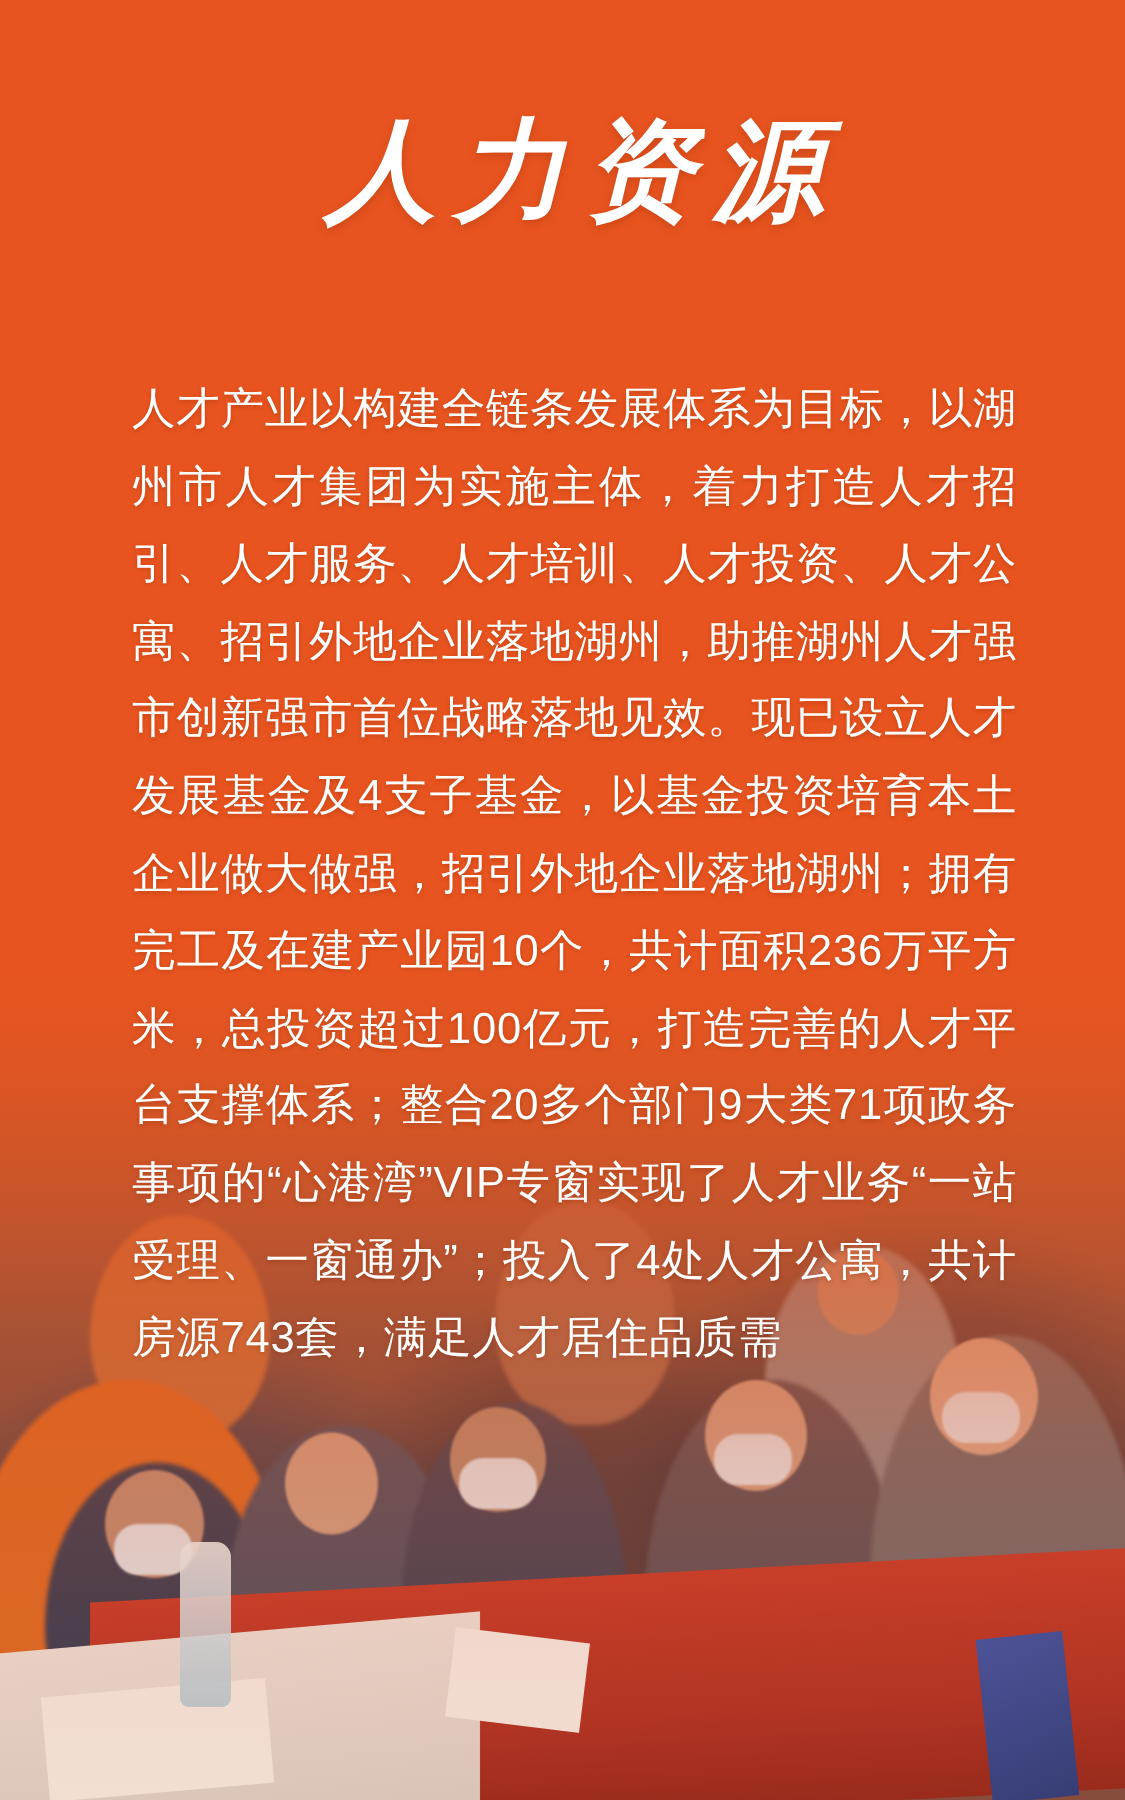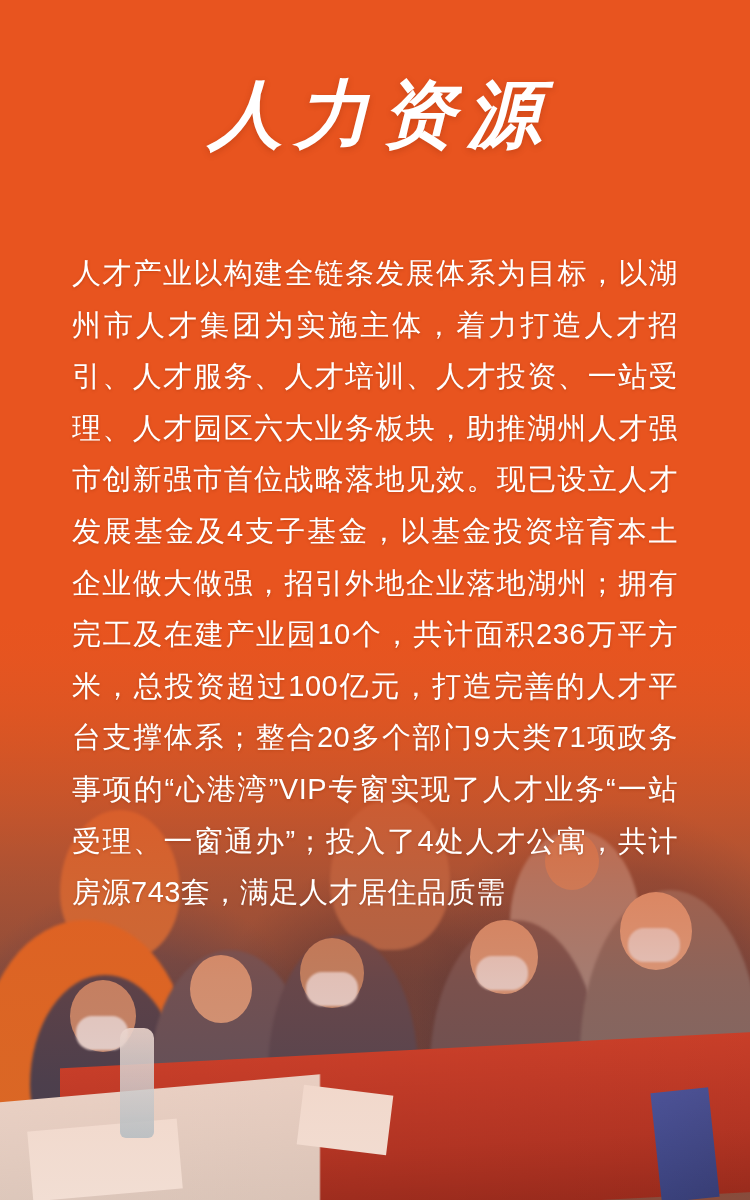--- a/index.html
+++ b/index.html
@@ -146,20 +146,21 @@
       rgba(232,84,31,0.44) 45%,
       rgba(232,84,31,0.26) 62%,
       rgba(232,84,31,0.16) 80%,
       rgba(232,84,31,0.12) 100%);
   }
 
   
   .content {
     position: relative;
     z-index: 5;
+    padding-left: 16px;
   }
 
   .title {
     margin: 0;
     padding-top: 78px;
     text-align: center;
     color: #ffffff;
     font-family: "Liberation Serif", "DejaVu Serif", serif;
     font-size: 74px;
     font-weight: 700;
@@ -221,16 +222,16 @@
     <div class="bottle"></div>
     <div class="booklet"></div>
     <div class="booklet2"></div>
 
     <div class="photo-veil"></div>
   </div>
 
   <div class="content">
     <h1 class="title">人力资源</h1>
 
-    <p class="body-text">人才产业以构建全链条发展体系为目标，以湖州市人才集团为实施主体，着力打造人才招引、人才服务、人才培训、人才投资、一站受理、人才园区六大业务板块，助推湖州人才强市创新强市首位战略落地见效。现已设立人才发展基金及4支子基金，以基金投资培育本土企业做大做强，招引外地企业落地湖州；拥有完工及在建产业园10个，共计面积236万平方米，总投资超过100亿元，打造完善的人才平台支撑体系；整合20多个部门9大类71项政务事项的“心港湾”VIP专窗实现了人才业务“一站受理、一窗通办”；投入了4处人才公寓，共计房源743套，满足人才居住品质需</p>
+    <p class="body-text">人才产业以构建全链条发展体系为目标，以湖州市人才集团为实施主体，着力打造人才招引、人才服务、人才培训、人才投资、人才公寓、招引外地企业落地湖州，助推湖州人才强市创新强市首位战略落地见效。现已设立人才发展基金及4支子基金，以基金投资培育本土企业做大做强，招引外地企业落地湖州；拥有完工及在建产业园10个，共计面积236万平方米，总投资超过100亿元，打造完善的人才平台支撑体系；整合20多个部门9大类71项政务事项的“心港湾”VIP专窗实现了人才业务“一站受理、一窗通办”；投入了4处人才公寓，共计房源743套，满足人才居住品质需</p>
   </div>
 
 </div>
 
 </body></html>

